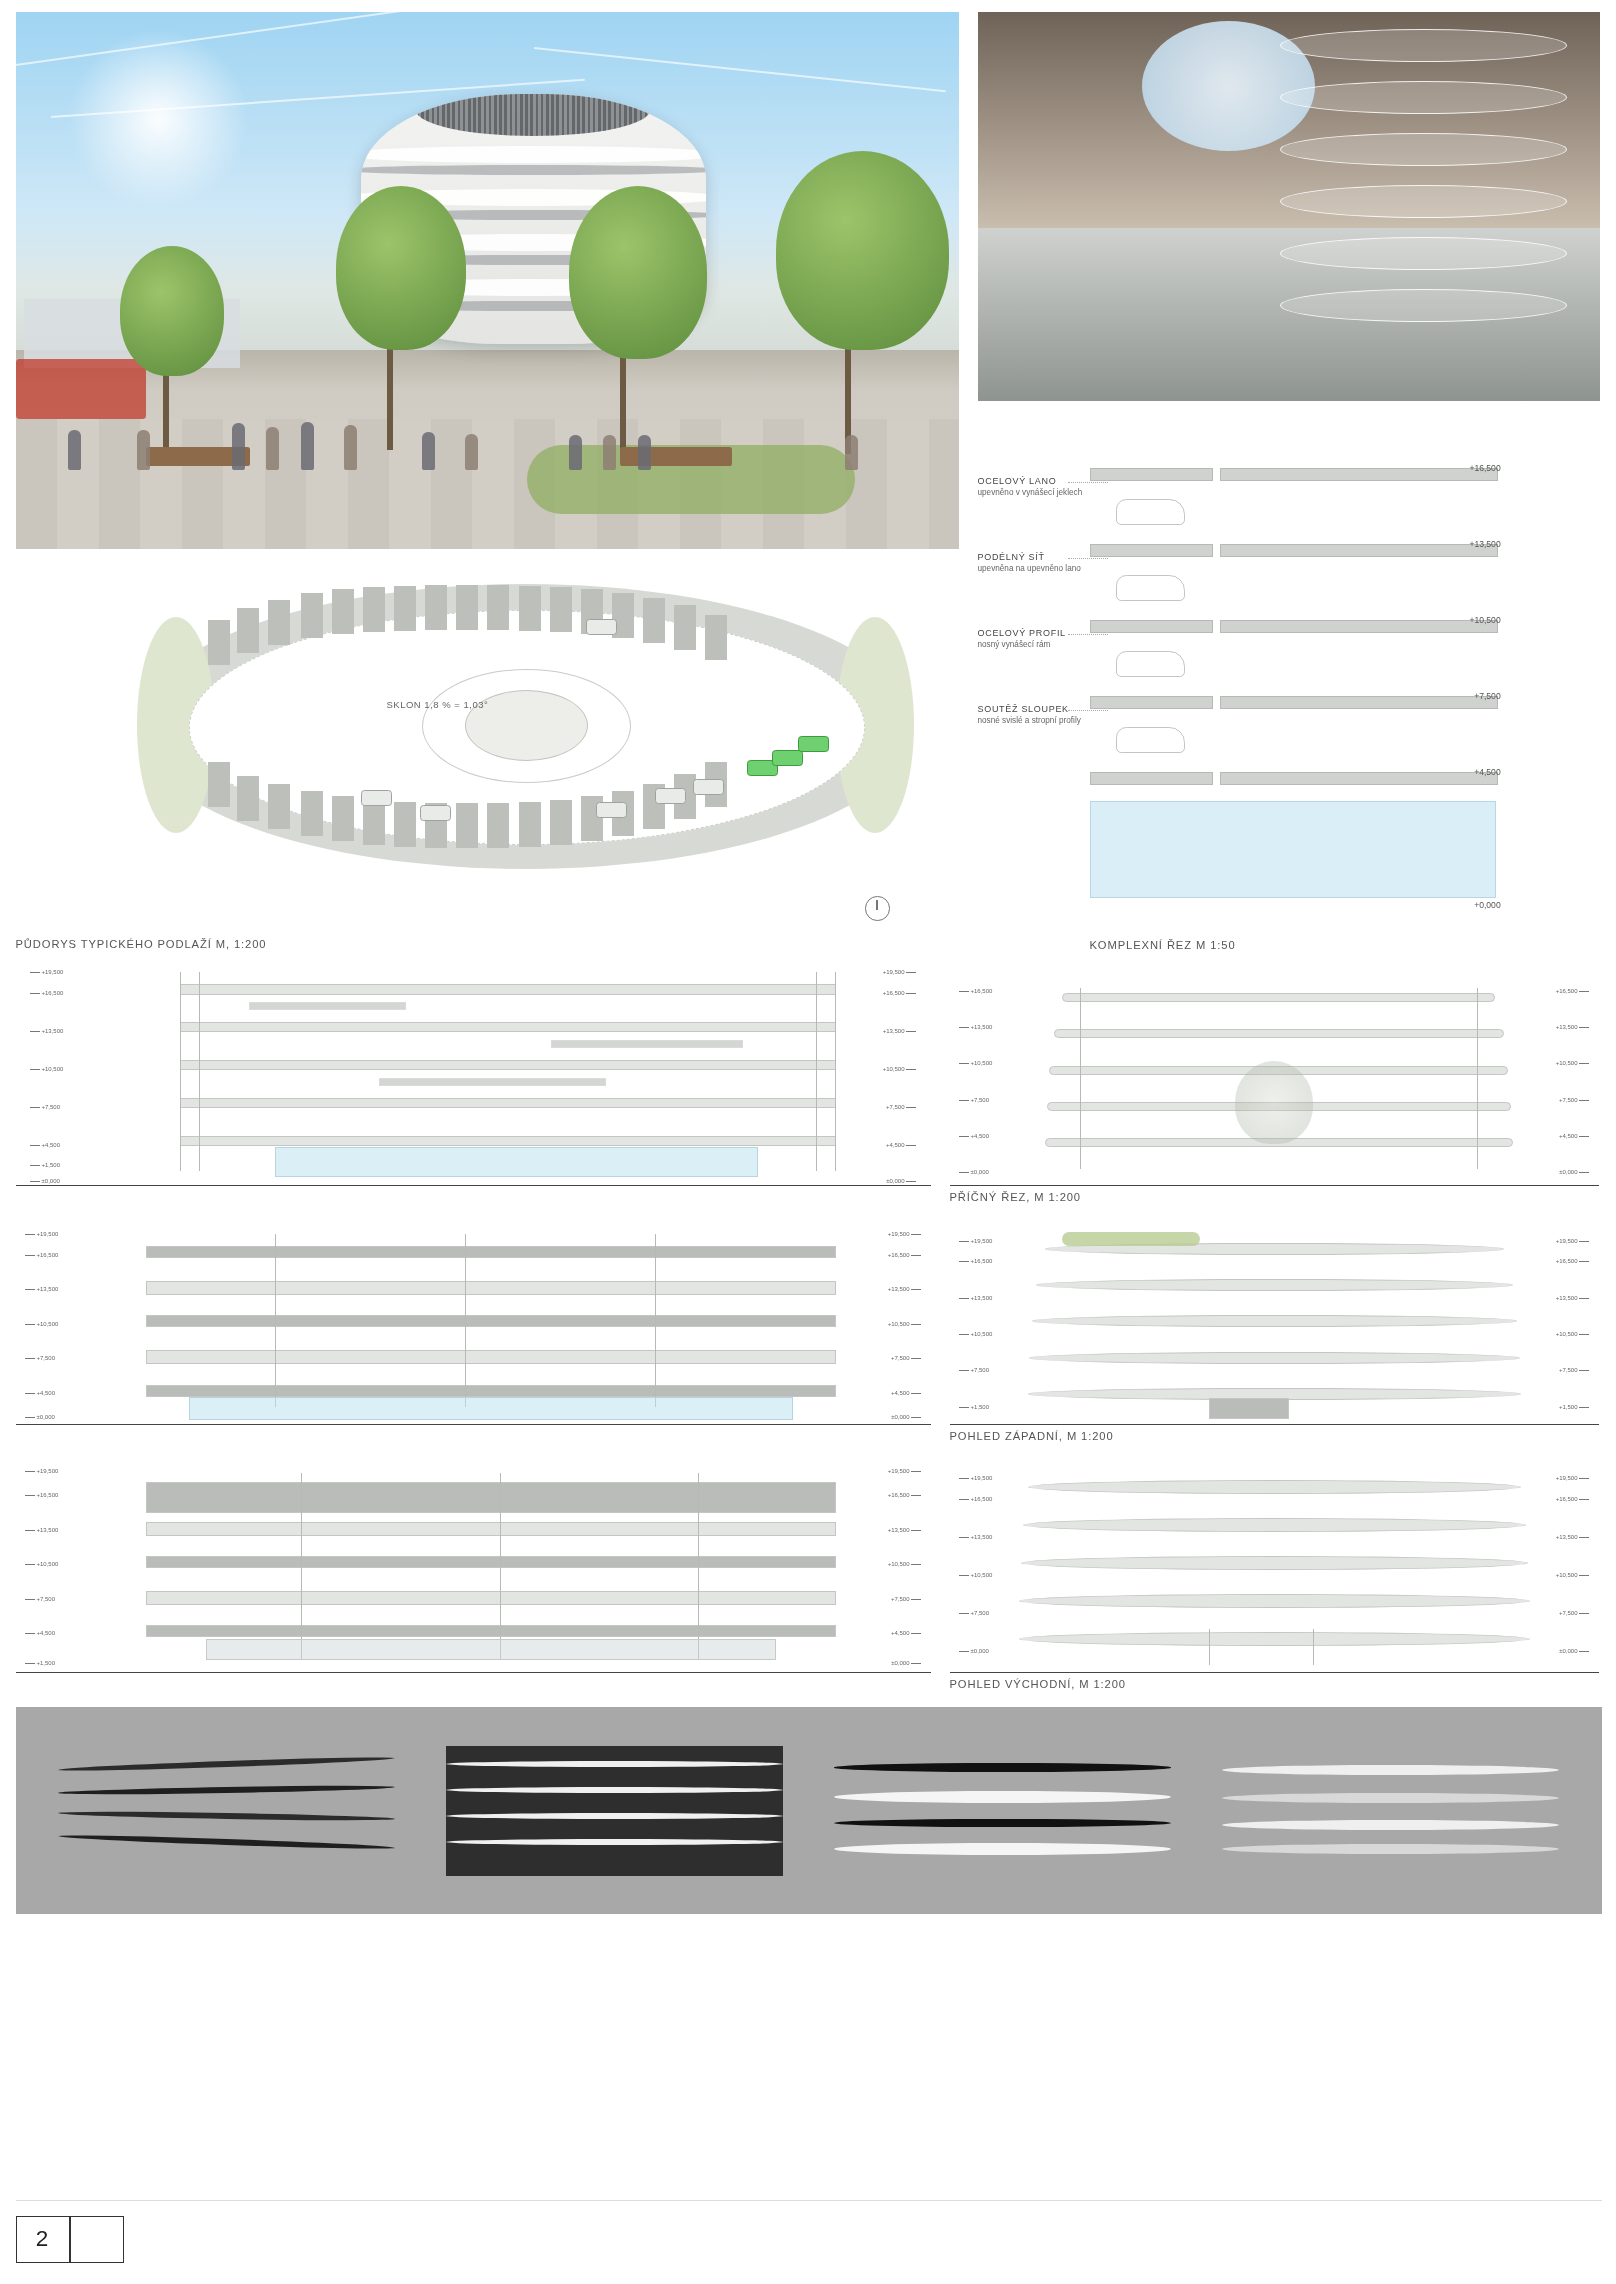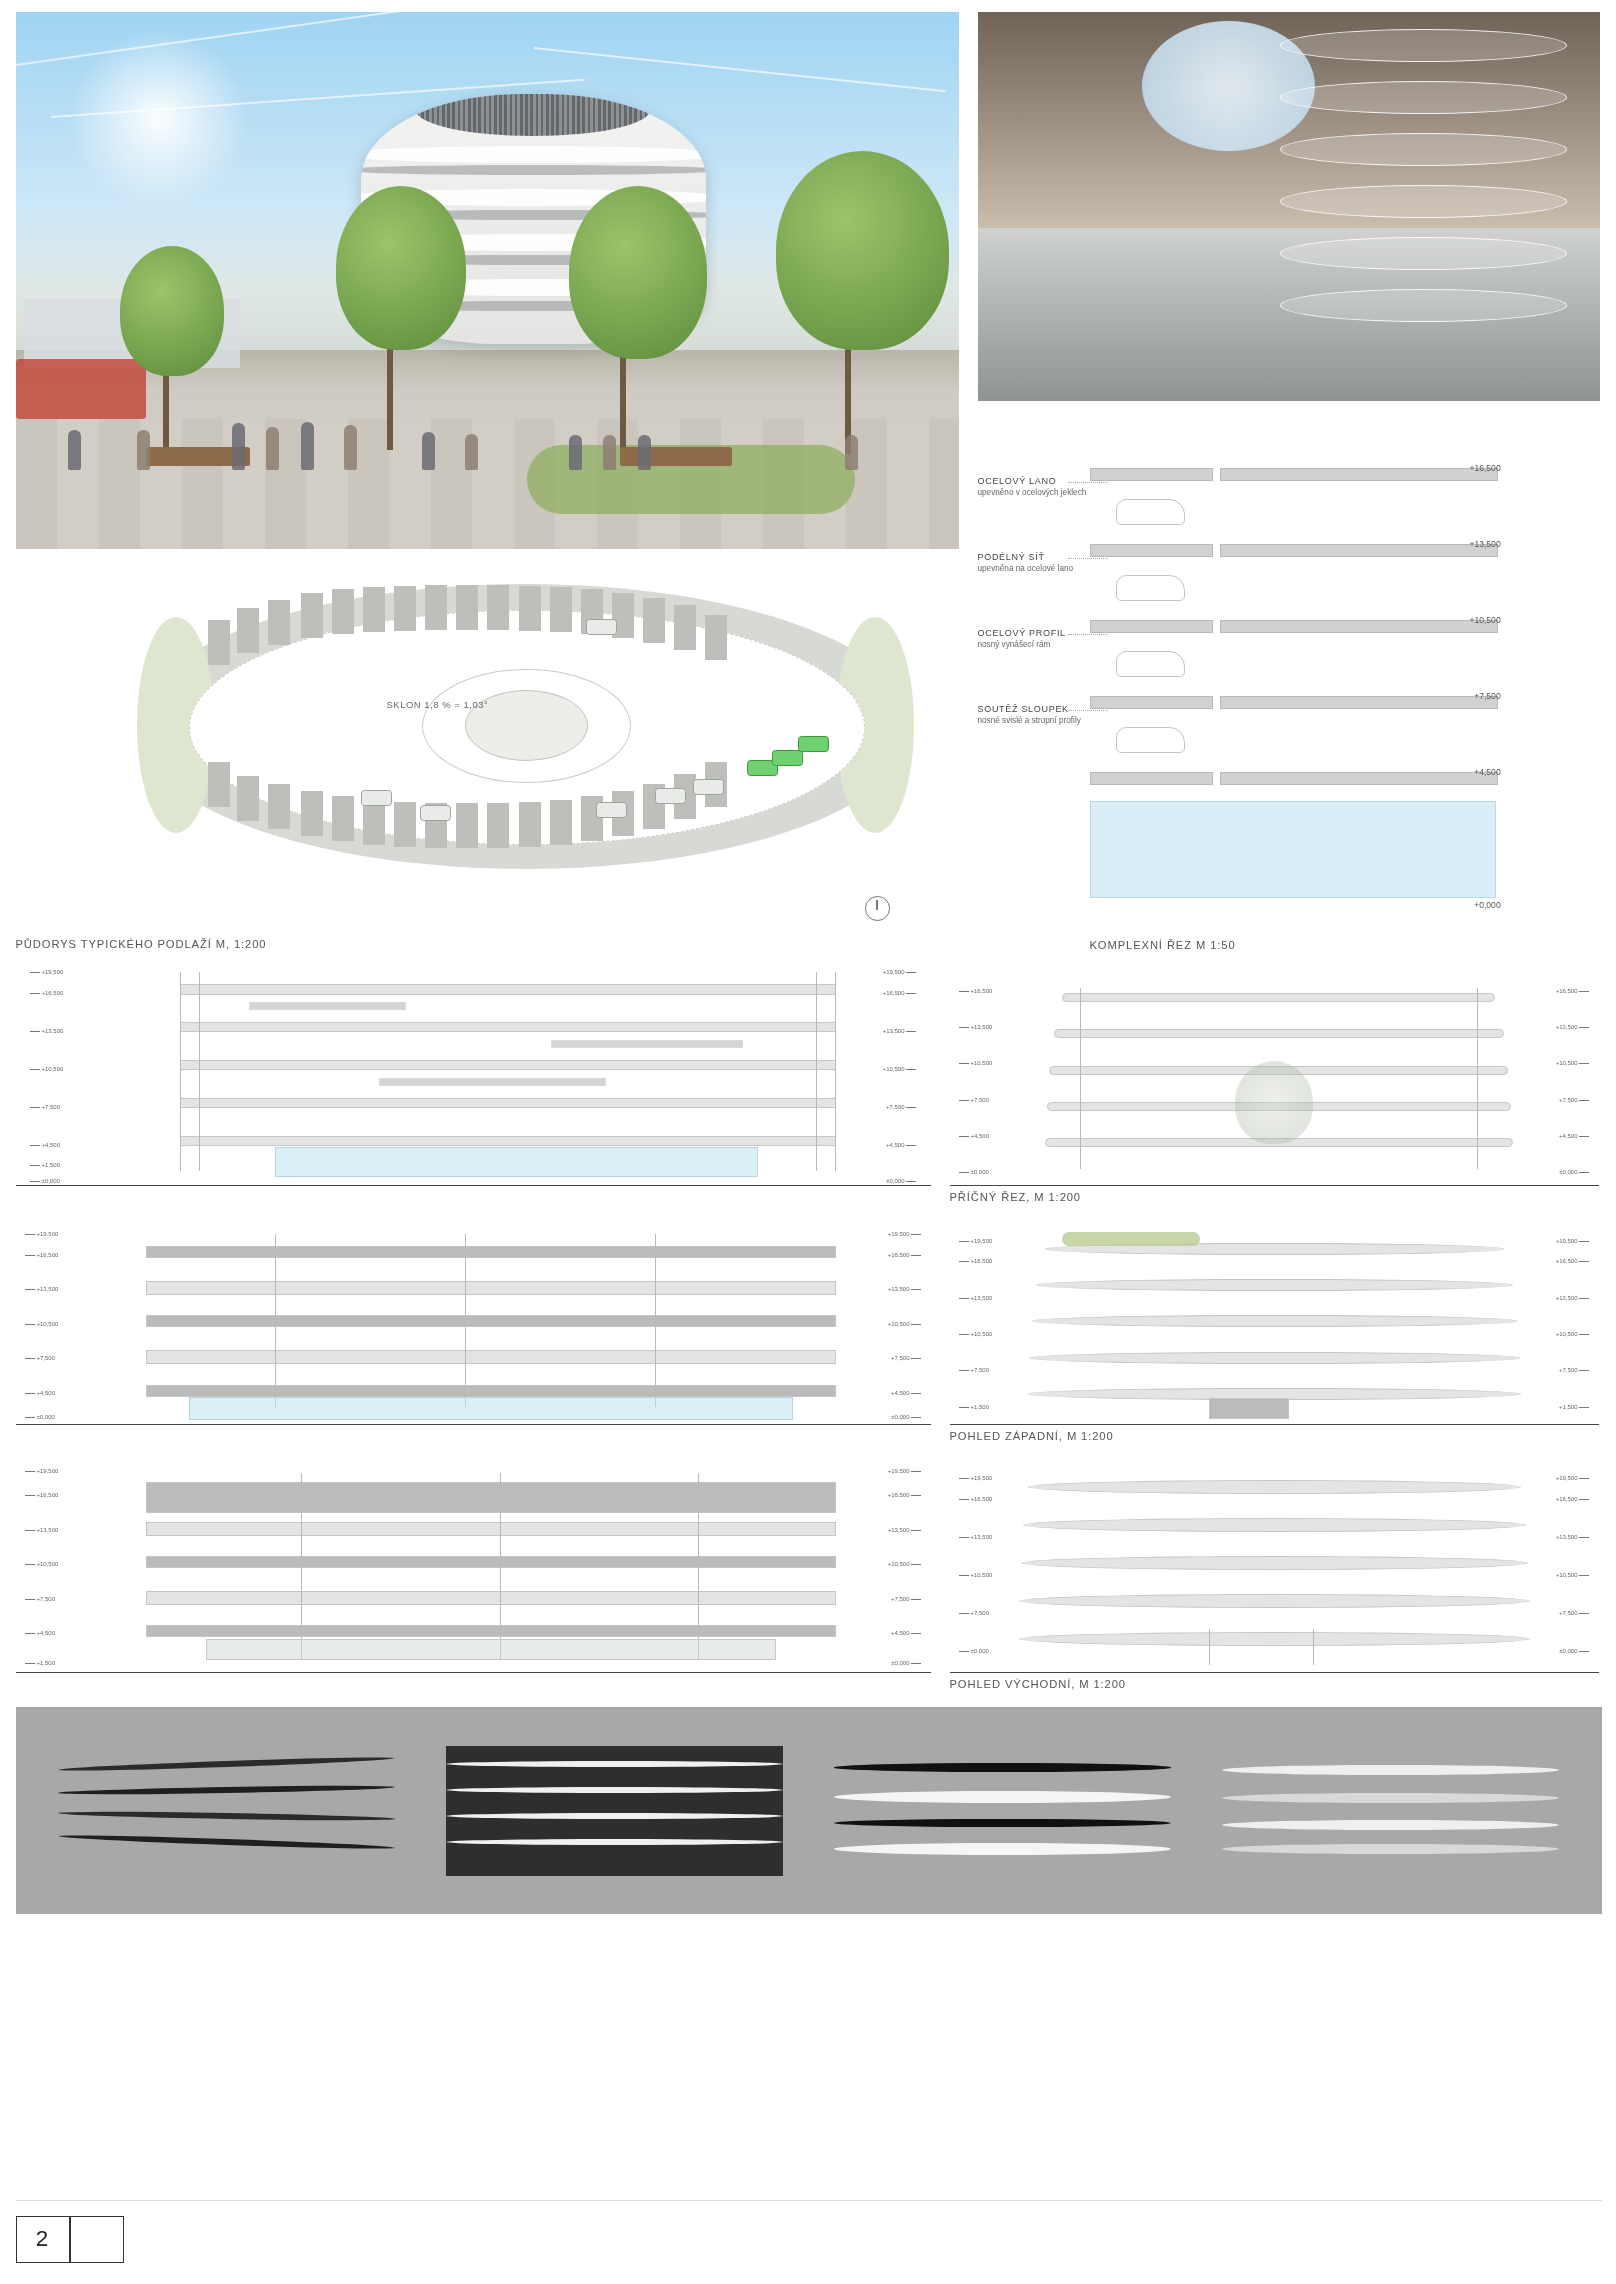--- a/index.html
+++ b/index.html
@@ -283,27 +283,27 @@
         <div class="level-lbl" style="top:21px;">+16,500</div>
         <div class="level-lbl" style="top:97px;">+13,500</div>
         <div class="level-lbl" style="top:173px;">+10,500</div>
         <div class="level-lbl" style="top:249px;">+7,500</div>
         <div class="level-lbl" style="top:325px;">+4,500</div>
         <div class="level-lbl" style="top:458px;">+0,000</div>
       </div>
 
       <div class="lead" style="left:0;top:41px;width:112px;">
         <b>OCELOVÝ LANO</b>
-        <span>upevněno v ocelových jeklech</span>
+        <span>upevněno v vynášecí jeklech</span>
       </div>
       <div class="dots" style="left:90px;top:48px;width:40px;"></div>
 
       <div class="lead" style="left:0;top:117px;width:112px;">
         <b>PODÉLNÝ SÍŤ</b>
-        <span>upevněna na ocelové lano</span>
+        <span>upevněna na upevněno lano</span>
       </div>
       <div class="dots" style="left:90px;top:124px;width:40px;"></div>
 
       <div class="lead" style="left:0;top:193px;width:112px;">
         <b>OCELOVÝ PROFIL</b>
         <span>nosný vynášecí rám</span>
       </div>
       <div class="dots" style="left:90px;top:200px;width:40px;"></div>
 
       <div class="lead" style="left:0;top:269px;width:112px;">

